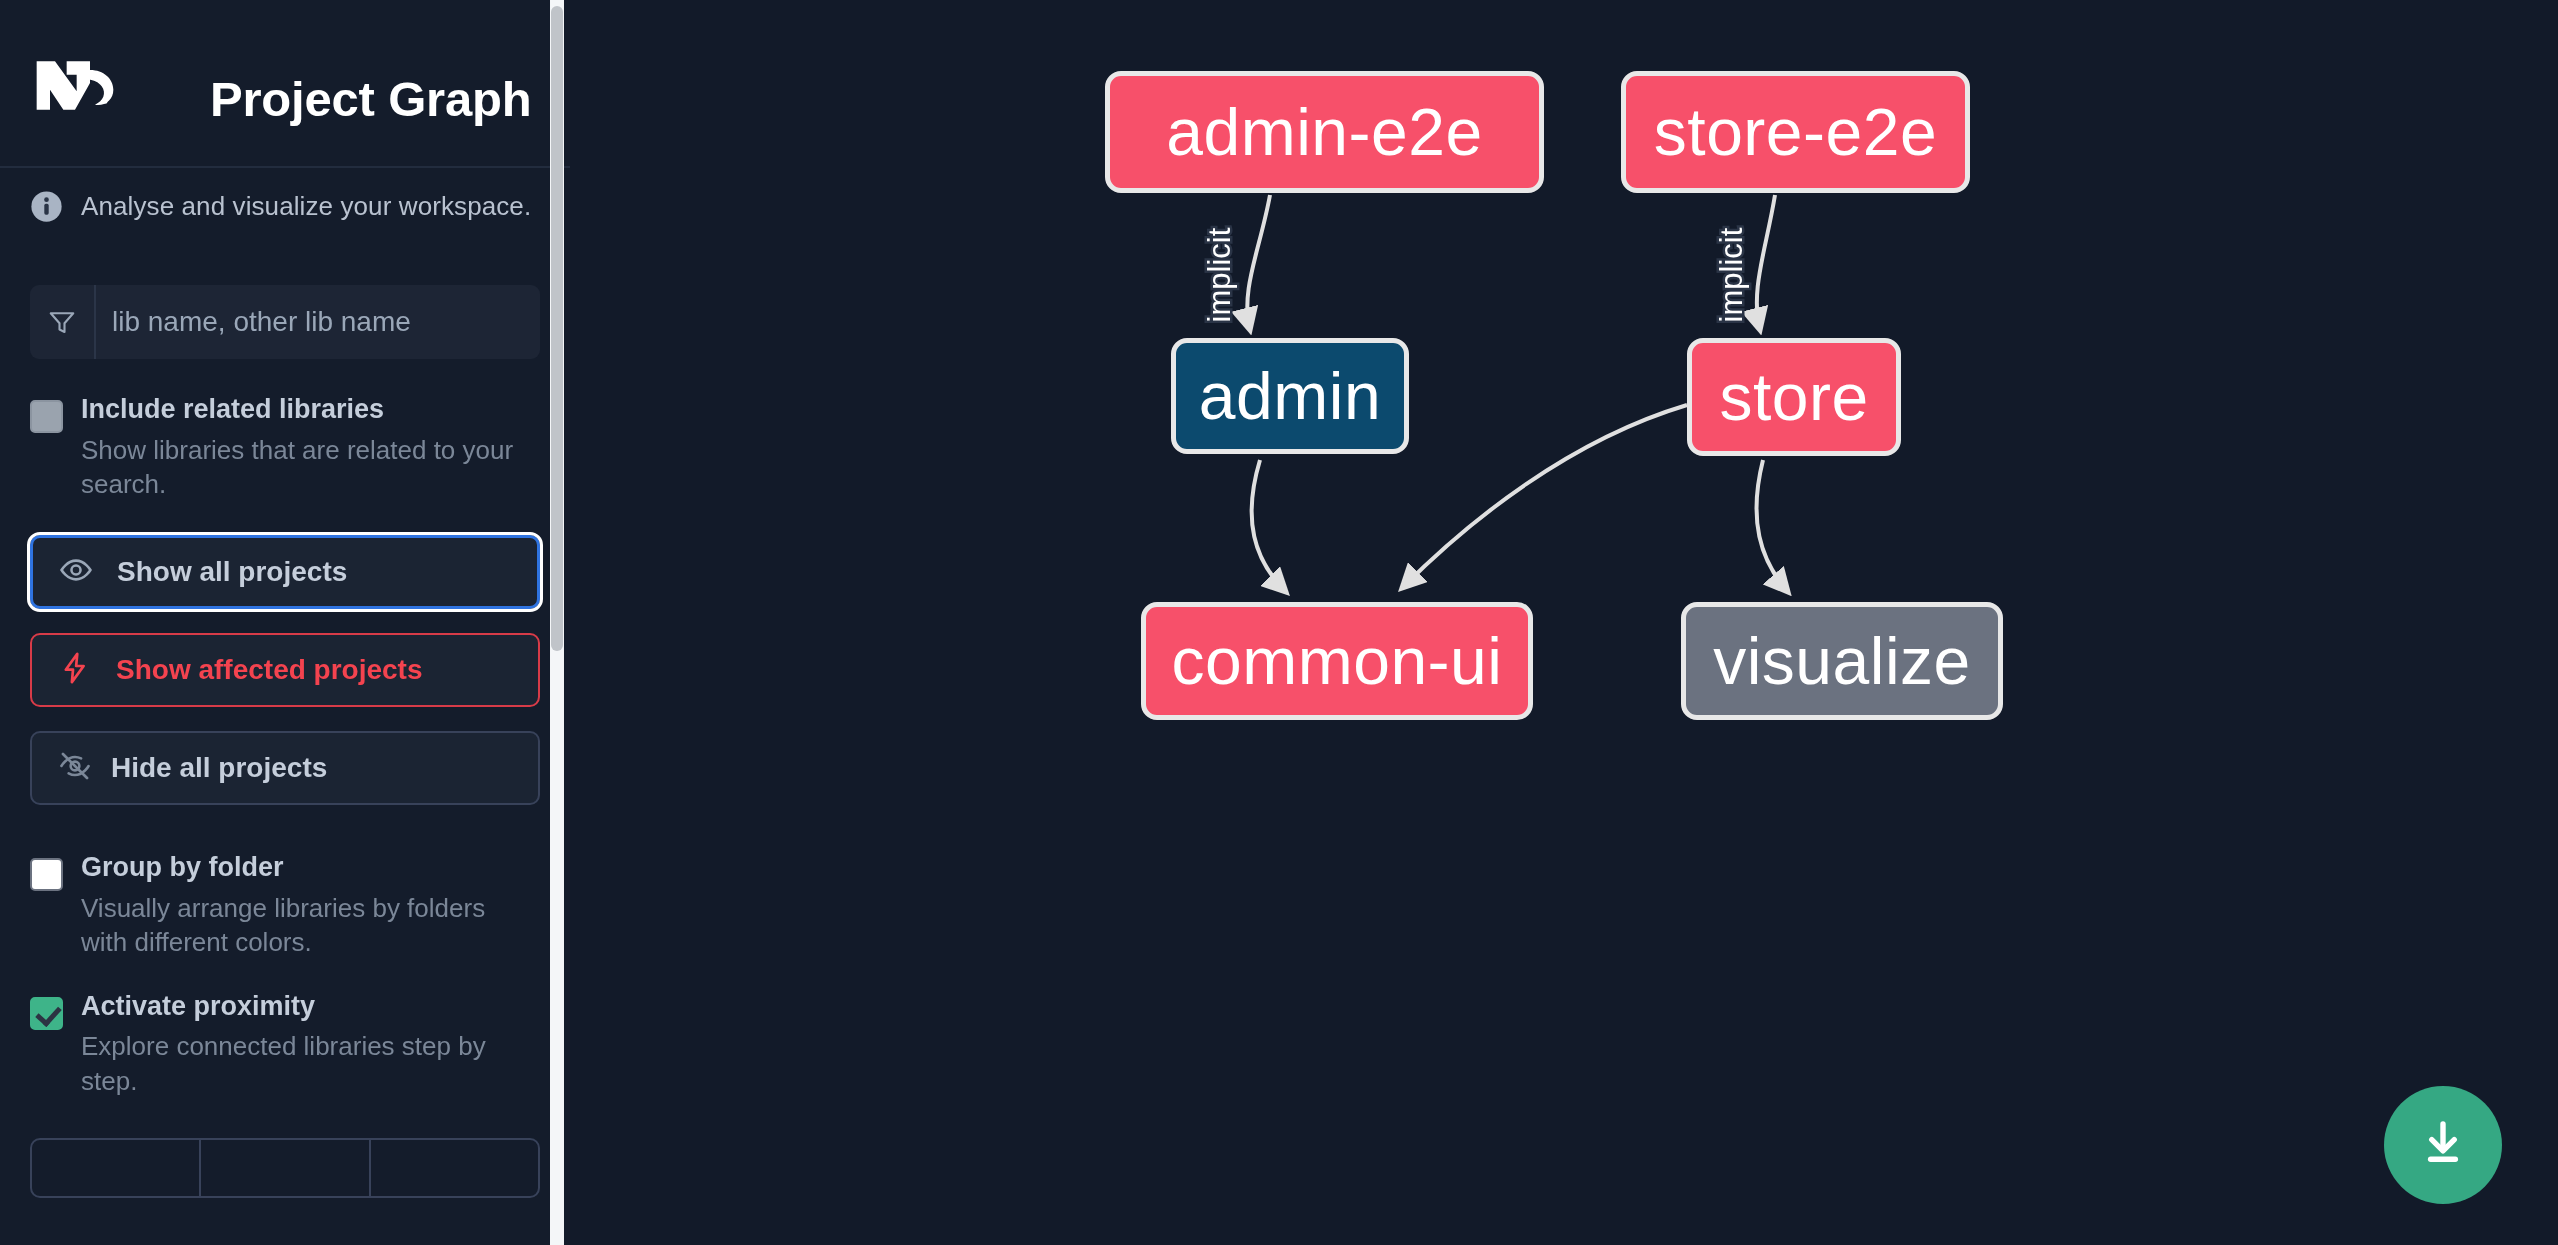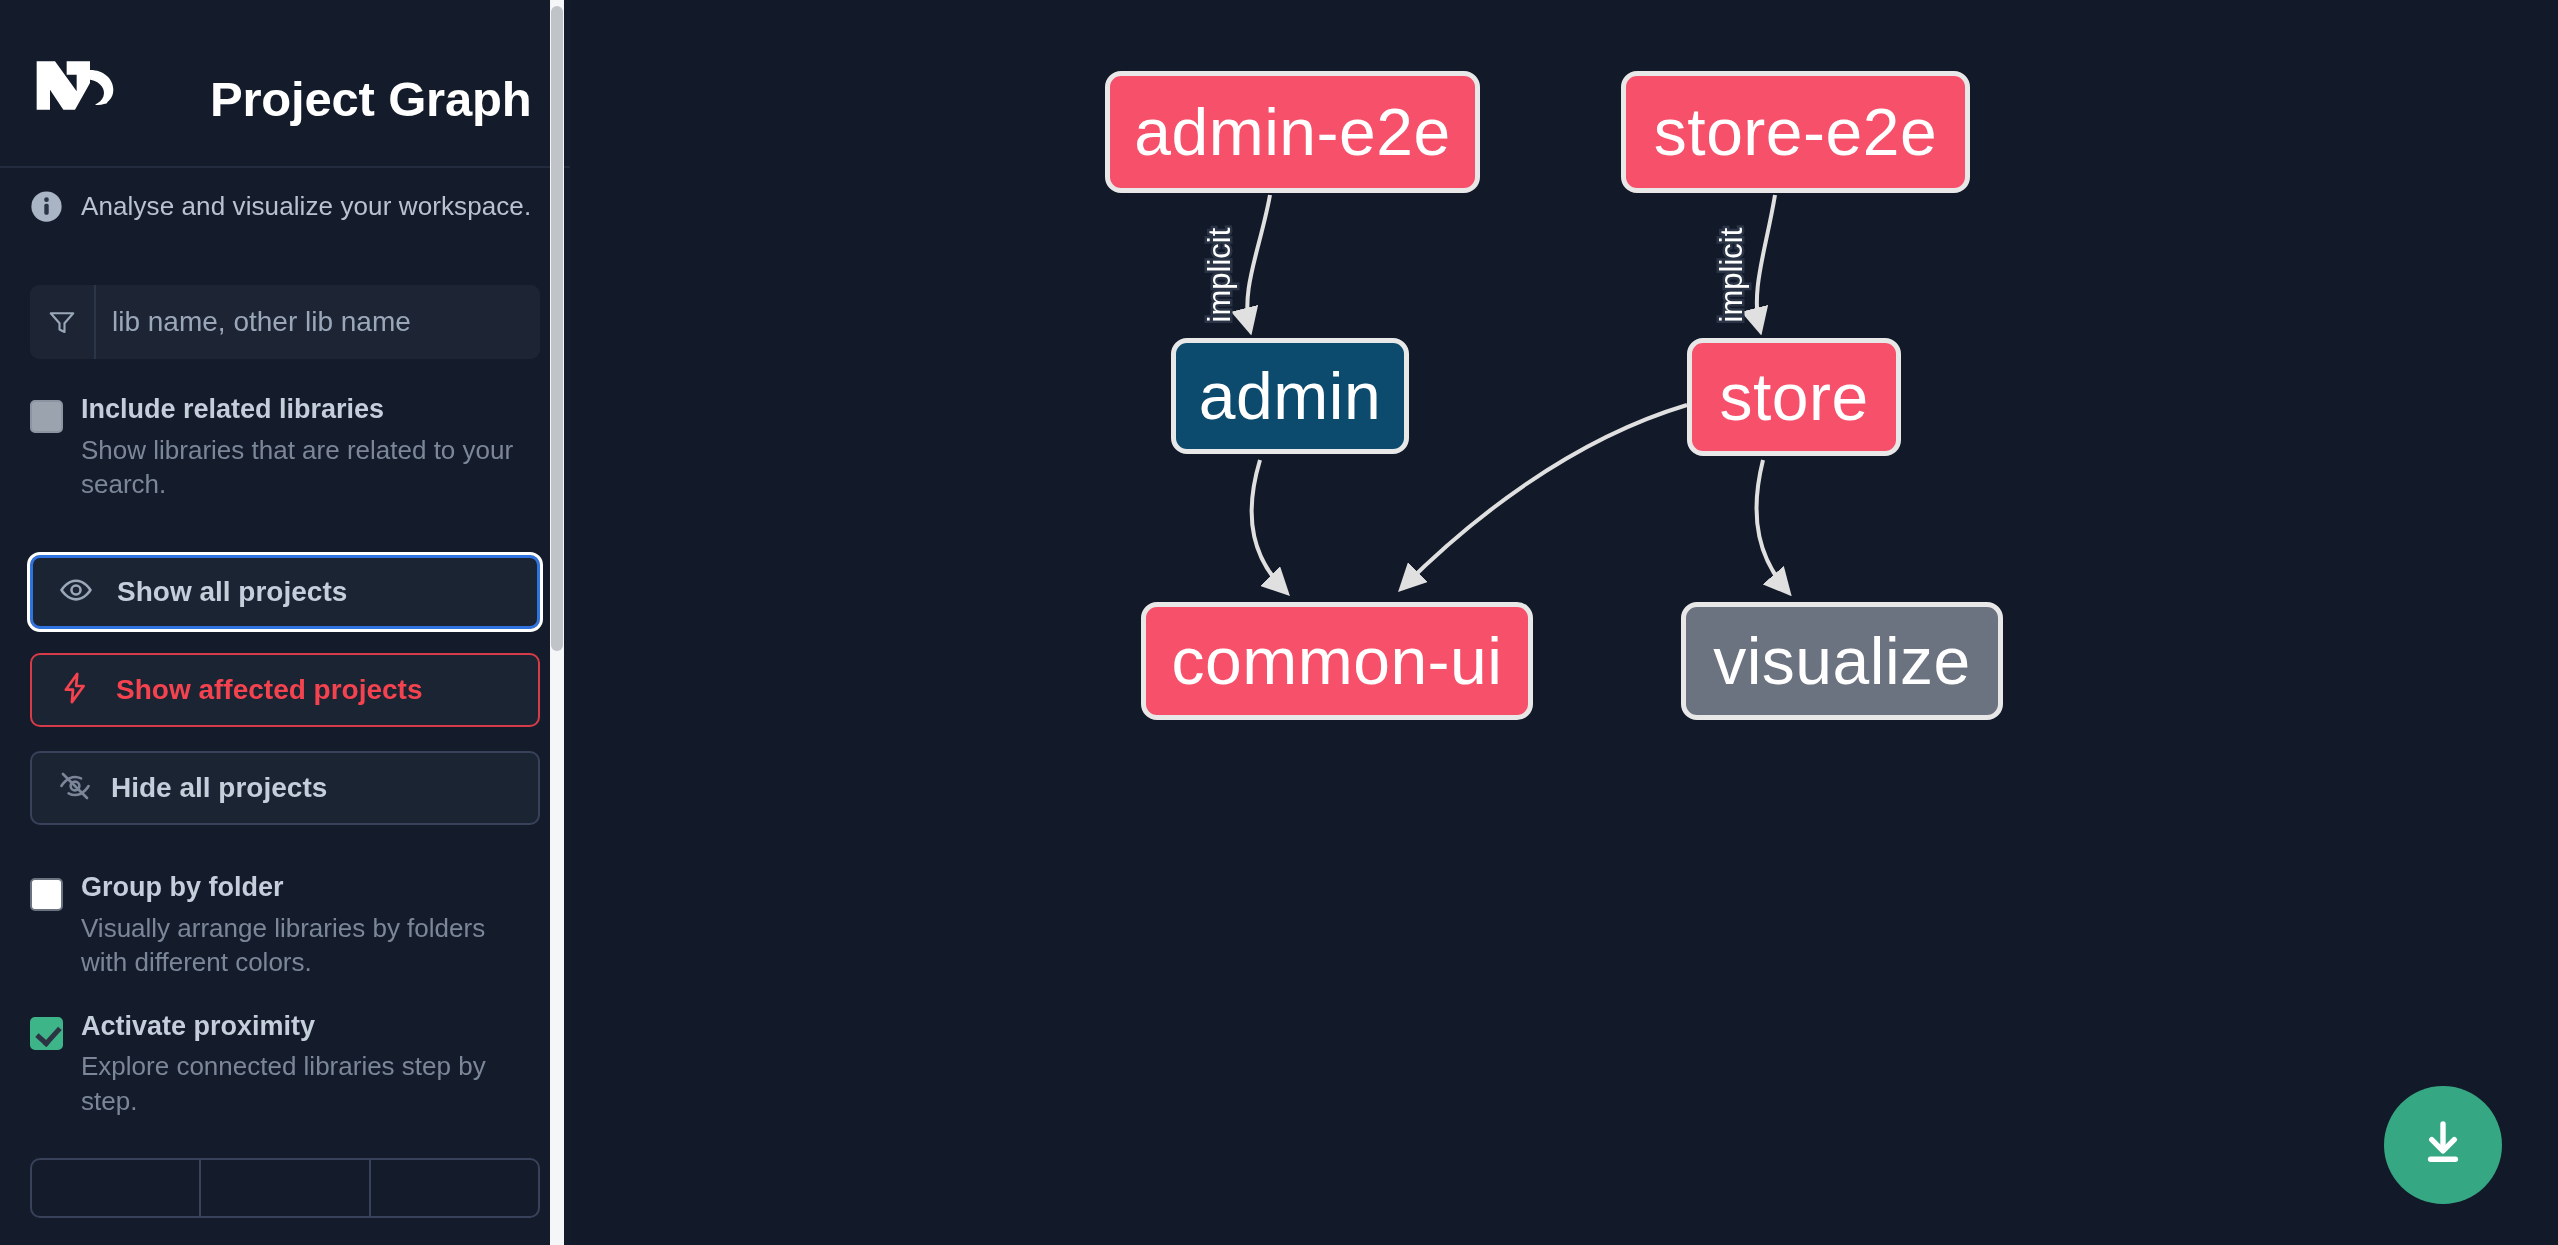--- a/index.html
+++ b/index.html
@@ -119,21 +119,21 @@
     gap: 24px;
     padding-left: 26px;
     cursor: pointer;
     border: 2px solid #394355;
   }
   .btn-label { font-size: 28px; font-weight: 700; white-space: nowrap; }
   .btn.show-all {
     border: 3px solid #2f73e0;
     outline: 3px solid #ffffff;
     outline-offset: 0px;
-    margin-top: 54px;
+    margin-top: 34px;
   }
   .btn.show-all .btn-label { color: #c5cedb; }
   .btn.affected { border: 2px solid #d83b48; }
   .btn.affected .btn-label { color: #f4434f; }
   .btn.hide-all { border: 2px solid #38425a; gap: 19px; }
   .btn.hide-all .btn-label { color: #c5cedb; }
 
   .seg-group {
     margin-top: 40px;
     height: 60px;
@@ -312,21 +312,21 @@
       <path d="M 1205 195 C 1196 250 1180 290 1190 330" stroke="#e0e0e0" stroke-width="4" fill="none" marker-end="url(#arrow)"></path>
       <text x="1172" y="275" fill="#ffffff" font-size="31" font-family="Liberation Sans, sans-serif" stroke="#2a3446" stroke-width="5" paint-order="stroke" transform="rotate(-90 1172 275)" text-anchor="middle">implicit</text>
 
       <path d="M 690 460 C 672 520 684 560 716 592" stroke="#e0e0e0" stroke-width="4" fill="none" marker-end="url(#arrow)"></path>
 
       <path d="M 1117 405 C 1000 440 900 520 832 588" stroke="#e0e0e0" stroke-width="4" fill="none" marker-end="url(#arrow)"></path>
 
       <path d="M 1193 460 C 1178 520 1190 560 1218 592" stroke="#e0e0e0" stroke-width="4" fill="none" marker-end="url(#arrow)"></path>
     </svg>
 
-    <div class="node" style="left:535px;top:71px;width:375px;height:122px;background:#f7506a;">
+    <div class="node" style="left:535px;top:71px;width:439px;height:122px;background:#f7506a;">
       <span class="node-label">admin-e2e</span>
     </div>
 
     <div class="node" style="left:1051px;top:71px;width:349px;height:122px;background:#f7506a;">
       <span class="node-label">store-e2e</span>
     </div>
 
     <div class="node" style="left:601px;top:338px;width:238px;height:116px;background:#0c4a6e;">
       <span class="node-label">admin</span>
     </div>

